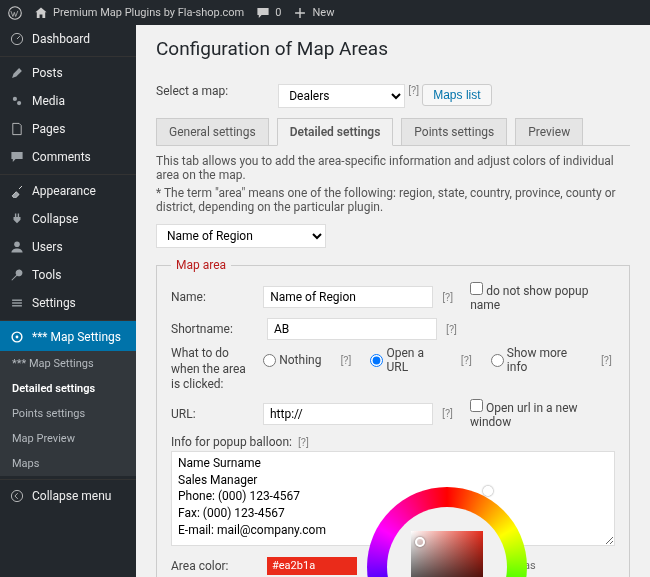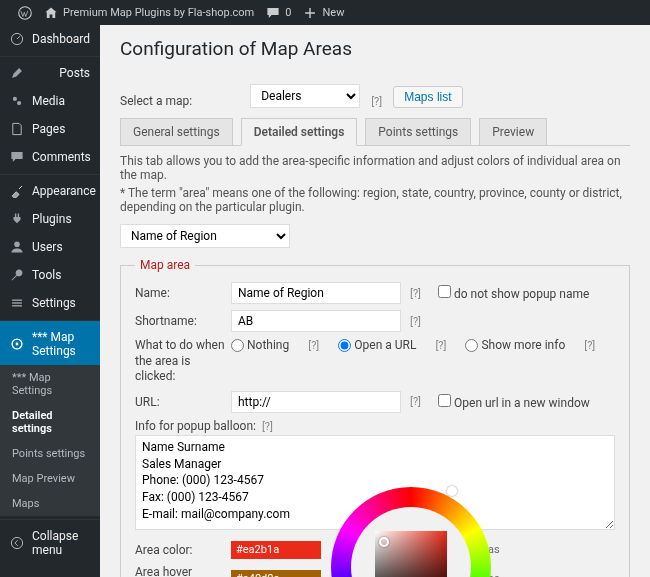--- a/index.html
+++ b/index.html
@@ -1,33 +1,33 @@
 <!DOCTYPE html>
 <html><head>
 <meta charset="utf-8">
 <style>
 * { box-sizing: border-box; margin: 0; padding: 0; }
 body { font-family: -apple-system, "Segoe UI", Roboto, sans-serif; font-size: 12px; color: #444; background: #f1f1f1; width: 650px; height: 577px; overflow: hidden; }
-.toolbar { background: #23282d; color: #ccc; height: 25px; display: flex; align-items: center; padding: 0 18px; font-size: 11px; gap: 12px; }
+.toolbar { background: #23282d; color: #ccc; height: 25px; display: flex; align-items: center; padding: 0 8px; font-size: 11px; gap: 12px; }
 .toolbar .tb-item { display: flex; align-items: center; gap: 5px; cursor: pointer; }
 .toolbar svg { width: 14px; height: 14px; fill: #ccc; }
 .wrap { display: flex; height: 552px; }
-.sidebar { width: 100px; background: #23282d; color: #eee; font-size: 12px; overflow: hidden; }
+.sidebar { width: 136px; background: #23282d; color: #eee; font-size: 12px; overflow: hidden; }
 .sidebar .menu-item { display: flex; align-items: center; gap: 8px; padding: 7px 10px; cursor: pointer; color: #eee; }
-.sidebar .menu-item.sep { border-top: 1px solid #333; margin-top: 3px; padding-top: 9px; justify-content: space-between; }
+.sidebar .menu-item.sep { border-top: 1px solid #333; margin-top: 3px; padding-top: 9px; }
 .sidebar .menu-item.current { background: #0073aa; color: #fff; position: relative; }
 .sidebar .menu-item.current::after { content: ""; position: absolute; right: -6px; top: 50%; margin-top: -6px; border: 6px solid transparent; border-right-color: #f1f1f1; }
 .sidebar .sub { background: #32373c; }
 .sidebar .sub .sub-item { padding: 6px 10px 6px 12px; font-size: 11px; color: #b4b9be; cursor: pointer; }
 .sidebar .sub .sub-item.active { color: #fff; font-weight: 600; }
 .sidebar svg { width: 14px; height: 14px; fill: #9ca2a7; flex-shrink: 0; }
 .sidebar .menu-item.current svg { fill: #fff; }
 .main { flex: 1; padding: 12px 20px 14px; overflow: auto; background: #f1f1f1; }
 h1 { font-size: 19px; font-weight: 400; color: #23282d; margin-bottom: 24px; }
-.row { display: flex; align-items: flex-end; gap: 8px; margin-bottom: 10px; margin-top: 16px; }
+.row { display: flex; align-items: flex-start; margin-bottom: 10px; margin-top: 16px; }
 .lbl { font-size: 12px; color: #444; }
 select, input[type=text], textarea { border: 1px solid #ddd; background: #fff; padding: 3px 6px; font-size: 12px; font-family: inherit; }
 select { height: 24px; }
 .help { display: inline-block; color: #888; font-size: 11px; padding: 0 3px; cursor: pointer; }
 .btn-link { border: 1px solid #ccc; background: #f7f7f7; padding: 3px 10px; border-radius: 3px; color: #0073aa; font-size: 12px; cursor: pointer; }
 .tabs { display: flex; border-bottom: 1px solid #ccc; margin-bottom: 8px; }
 .tab { padding: 6px 12px; border: 1px solid #ccc; border-bottom: none; background: #e5e5e5; color: #555; font-size: 12px; cursor: pointer; margin-right: 8px; }
 .tab.active { background: #f1f1f1; border-bottom: 1px solid #f1f1f1; margin-bottom: -1px; font-weight: 600; }
 .desc { font-size: 12px; color: #555; margin-bottom: 4px; }
 fieldset { border: 1px solid #ccc; padding: 10px 14px 14px; margin-top: 6px; position: relative; }
@@ -115,21 +115,21 @@
     <div class="menu-item sep">
         <svg viewBox="0 0 20 20">
           <path d="M3 17l6-6 4 4-6 6zM13 7l4-4 0 0-4 4z" stroke="currentColor"></path>
         </svg>
         <span>Appearance</span>
       </div>
     <div class="menu-item">
         <svg viewBox="0 0 20 20">
           <path d="M7 2v5H5v4l5 5 5-5V7h-2V2h-2v5H9V2z"></path>
         </svg>
-        <span>Plugins</span>
+        <span>Collapse</span>
       </div>
     <div class="menu-item">
         <svg viewBox="0 0 20 20">
           <circle cx="10" cy="6" r="4"></circle>
           <path d="M2 18c0-4 4-6 8-6s8 2 8 6z"></path>
         </svg>
         <span>Users</span>
       </div>
     <div class="menu-item">
         <svg viewBox="0 0 20 20">
@@ -166,21 +166,21 @@
         </svg>
         <span>Collapse menu</span>
       </div>
   </div>
 
   <div class="main">
     <h1>Configuration of Map Areas</h1>
 
     <div class="row">
       <span class="lbl">Select a map:</span>
-      <select style="width:110px;margin-left:50px"><option>Dealers</option></select>
+      <select style="width:127px;margin-left:50px"><option>Dealers</option></select>
       <span class="help">[?]</span>
       <button class="btn-link">Maps list</button>
     </div>
 
     <div class="tabs">
       <div class="tab">General settings</div>
       <div class="tab active">Detailed settings</div>
       <div class="tab">Points settings</div>
       <div class="tab">Preview</div>
     </div>

